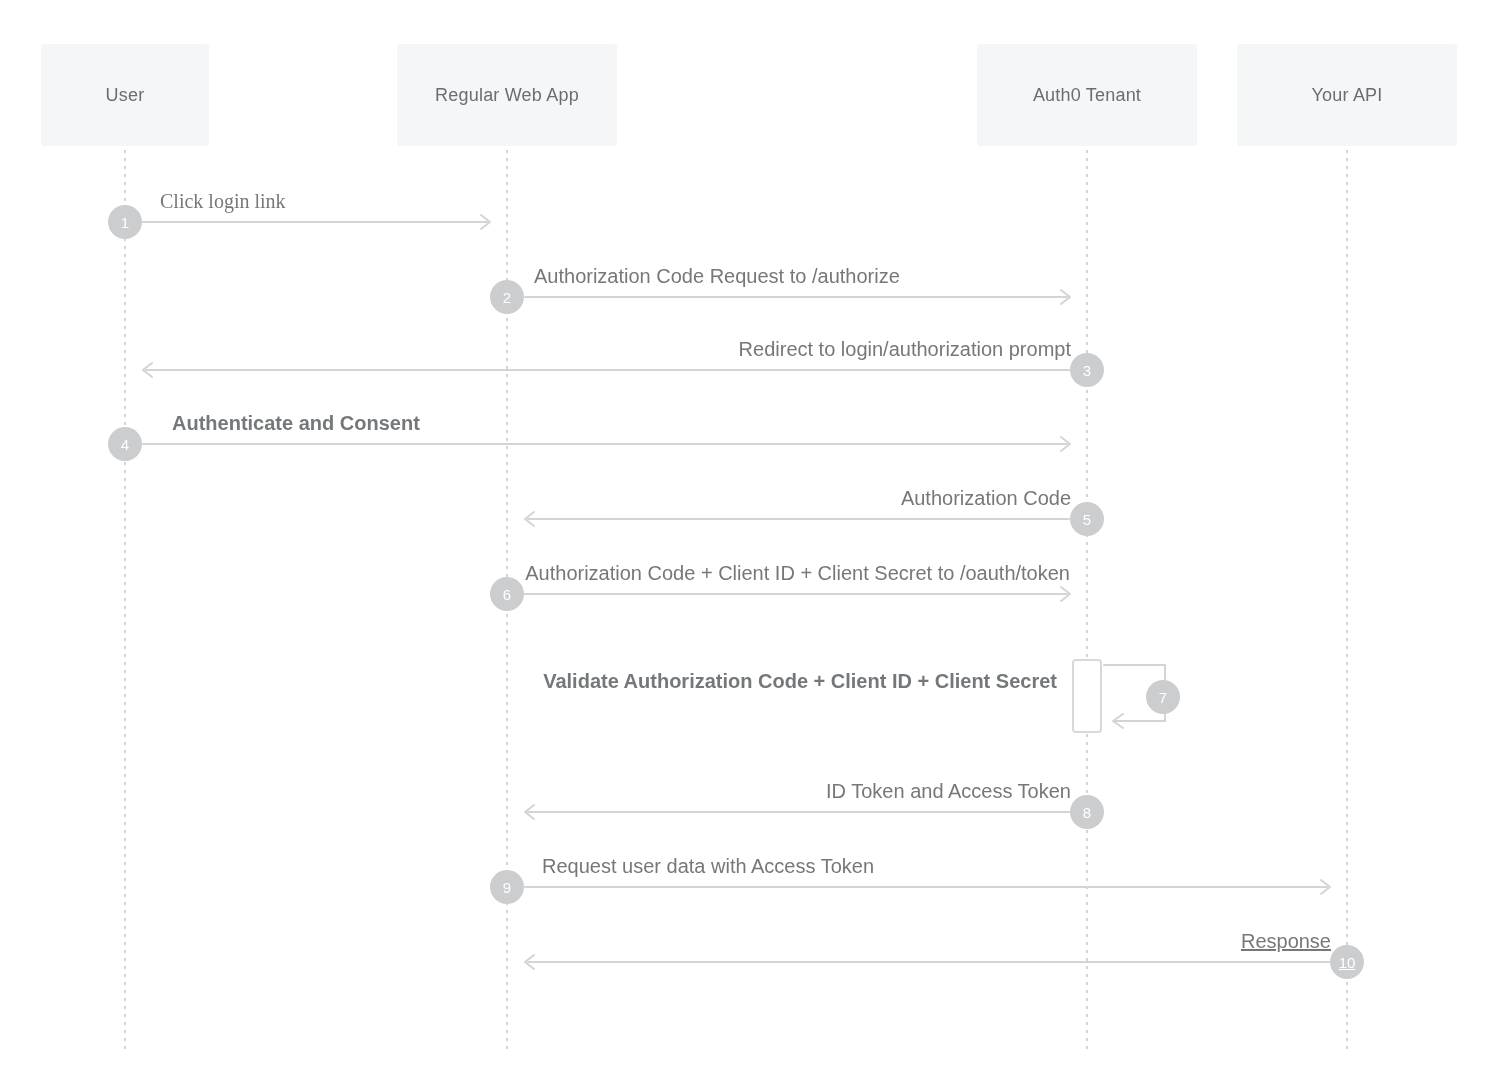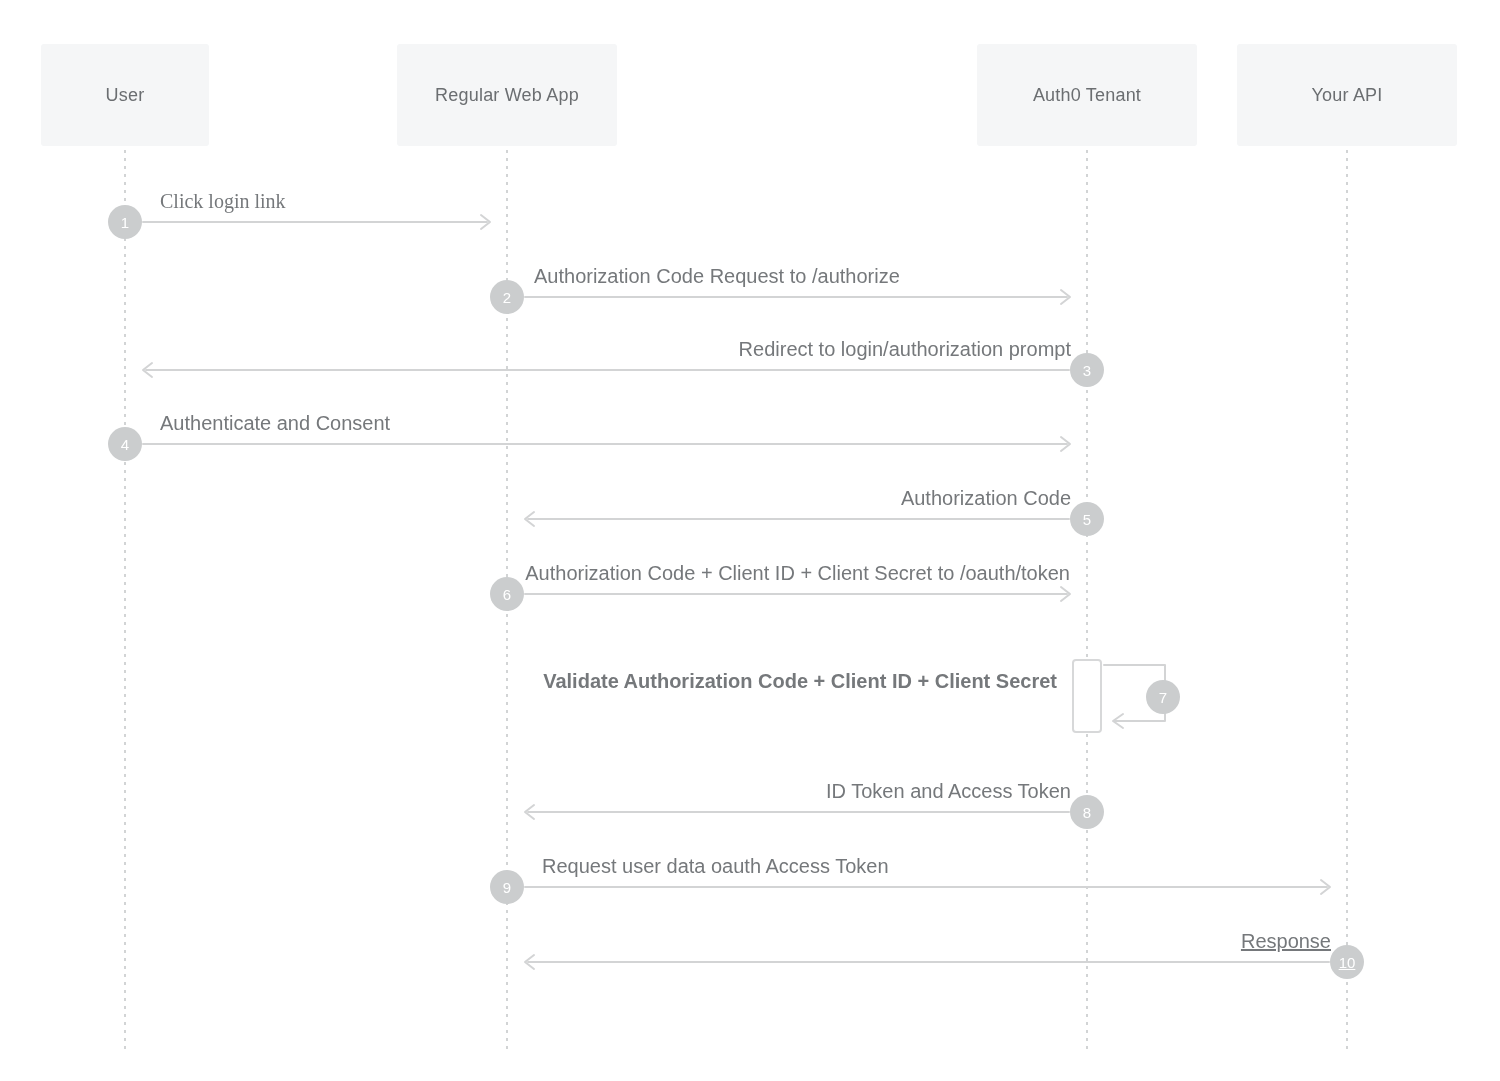--- a/index.html
+++ b/index.html
@@ -85,21 +85,21 @@
         </svg>
         <div class="step-circle" style="left: 1070px; top: 353px;">3</div>
         <div class="msg-label align-end" style="top: 336px; right: 429px;">Redirect to login/authorization prompt</div>
       </div>
       <div>
         <div class="msg-line" style="left: 142px; top: 443px; width: 926px;"></div>
         <svg width="14" height="18" class="msg-head" style="left: 1059px; top: 435px;">
           <path d="M 2 2 L 11 9 L 2 16" fill="none" stroke="#d3d4d5" stroke-width="2" stroke-linecap="round" stroke-linejoin="round"></path>
         </svg>
         <div class="step-circle" style="left: 108px; top: 427px;">4</div>
-        <div class="msg-label" style="top: 410px; left: 160px;">Authenticate and Consent</div>
+        <div class="msg-label" style="top: 410px; left: 172px; font-weight: bold;">Authenticate and Consent</div>
       </div>
       <div>
         <div class="msg-line" style="left: 527px; top: 518px; width: 543px;"></div>
         <svg width="14" height="18" class="msg-head" style="left: 522px; top: 510px;">
           <path d="M 12 2 L 3 9 L 12 16" fill="none" stroke="#d3d4d5" stroke-width="2" stroke-linecap="round" stroke-linejoin="round"></path>
         </svg>
         <div class="step-circle" style="left: 1070px; top: 502px;">5</div>
         <div class="msg-label align-end" style="top: 485px; right: 429px;">Authorization Code</div>
       </div>
       <div>
@@ -125,21 +125,21 @@
         </svg>
         <div class="step-circle" style="left: 1070px; top: 795px;">8</div>
         <div class="msg-label align-end" style="top: 778px; right: 429px;">ID Token and Access Token</div>
       </div>
       <div>
         <div class="msg-line" style="left: 524px; top: 886px; width: 804px;"></div>
         <svg width="14" height="18" class="msg-head" style="left: 1319px; top: 878px;">
           <path d="M 2 2 L 11 9 L 2 16" fill="none" stroke="#d3d4d5" stroke-width="2" stroke-linecap="round" stroke-linejoin="round"></path>
         </svg>
         <div class="step-circle" style="left: 490px; top: 870px;">9</div>
-        <div class="msg-label" style="top: 853px; left: 542px;">Request user data oauth Access Token</div>
+        <div class="msg-label" style="top: 853px; left: 542px;">Request user data with Access Token</div>
       </div>
       <div>
         <div class="msg-line" style="left: 527px; top: 961px; width: 803px;"></div>
         <svg width="14" height="18" class="msg-head" style="left: 522px; top: 953px;">
           <path d="M 12 2 L 3 9 L 12 16" fill="none" stroke="#d3d4d5" stroke-width="2" stroke-linecap="round" stroke-linejoin="round"></path>
         </svg>
         <div class="step-circle" style="left: 1330px; top: 945px; text-decoration: underline;">10</div>
         <div class="msg-label align-end" style="top: 928px; right: 169px; text-decoration: underline;">Response</div>
       </div>
     </div>

